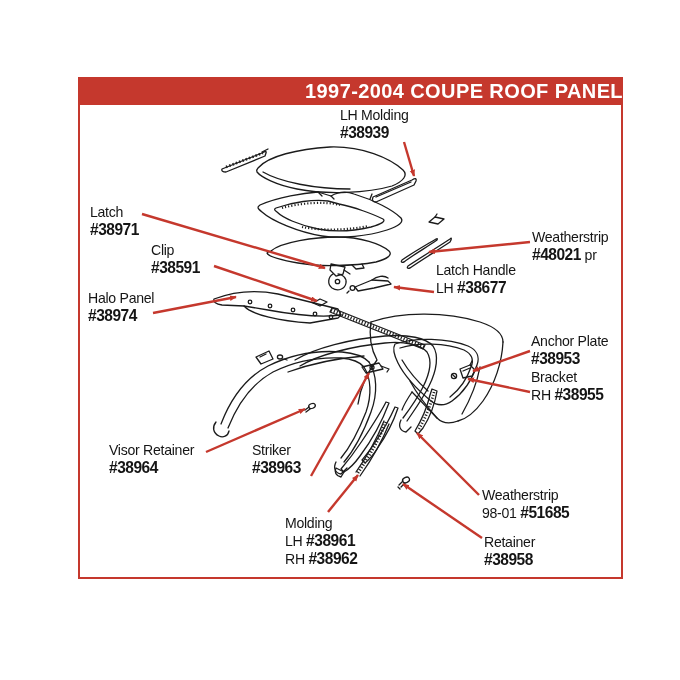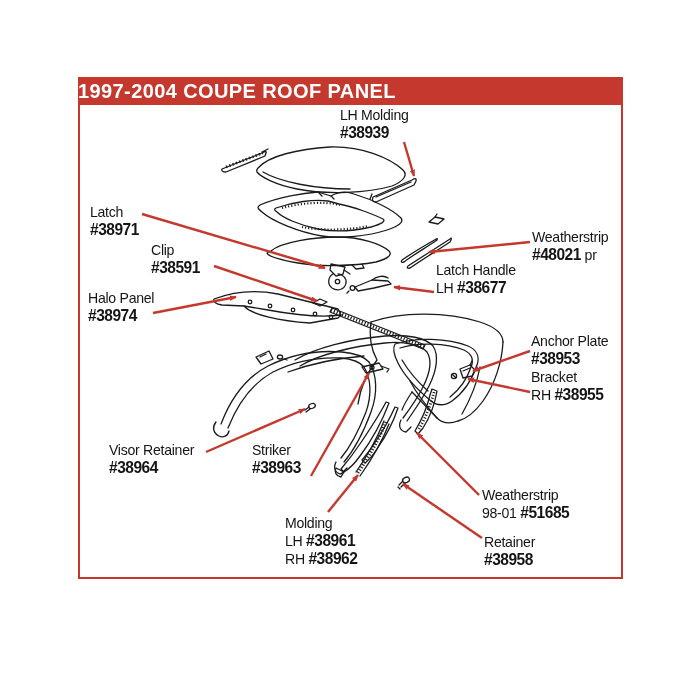--- a/index.html
+++ b/index.html
@@ -1,21 +1,21 @@
 <!DOCTYPE html>
 <html><head>
 <meta charset="utf-8">
 <style>
   html,body{margin:0;padding:0;background:#fff;}
   .stage{position:relative;width:680px;height:680px;background:#fff;
          font-family:"Liberation Sans",sans-serif;overflow:hidden;}
   .frame{position:absolute;left:78px;top:77px;width:545px;height:502px;
          border:2px solid #c5382d;box-sizing:border-box;background:#fff;}
   .banner{position:absolute;left:78px;top:77px;width:545px;height:28px;
-          background:#c5382d;color:#ffffff;display:flex;align-items:center;justify-content:flex-start;
+          background:#c5382d;color:#ffffff;display:flex;align-items:center;justify-content:flex-end;
           font-weight:bold;font-size:20px;letter-spacing:.4px;box-sizing:border-box;z-index:5;}
   svg.art{position:absolute;left:0;top:0;width:680px;height:680px;z-index:2;}
   .label{position:absolute;color:#151515;transform:scaleX(.94);transform-origin:left top;
          line-height:1.0;white-space:nowrap;z-index:4;}
   .label .lname{display:block;font-size:15px;letter-spacing:-.3px;margin-bottom:2px;}
   .label .lrow{display:block;margin-top:1px;font-size:15px;}
   .label .num{font-weight:bold;font-size:16.5px;letter-spacing:-.5px;}
   .label .pre,.label .suf{font-size:15px;letter-spacing:-.3px;}
   .ink{stroke:#1b1b1b;stroke-width:1.3;fill:none;stroke-linecap:round;stroke-linejoin:round;}
   .hatch{stroke:#222;fill:none;stroke-linecap:butt;}

